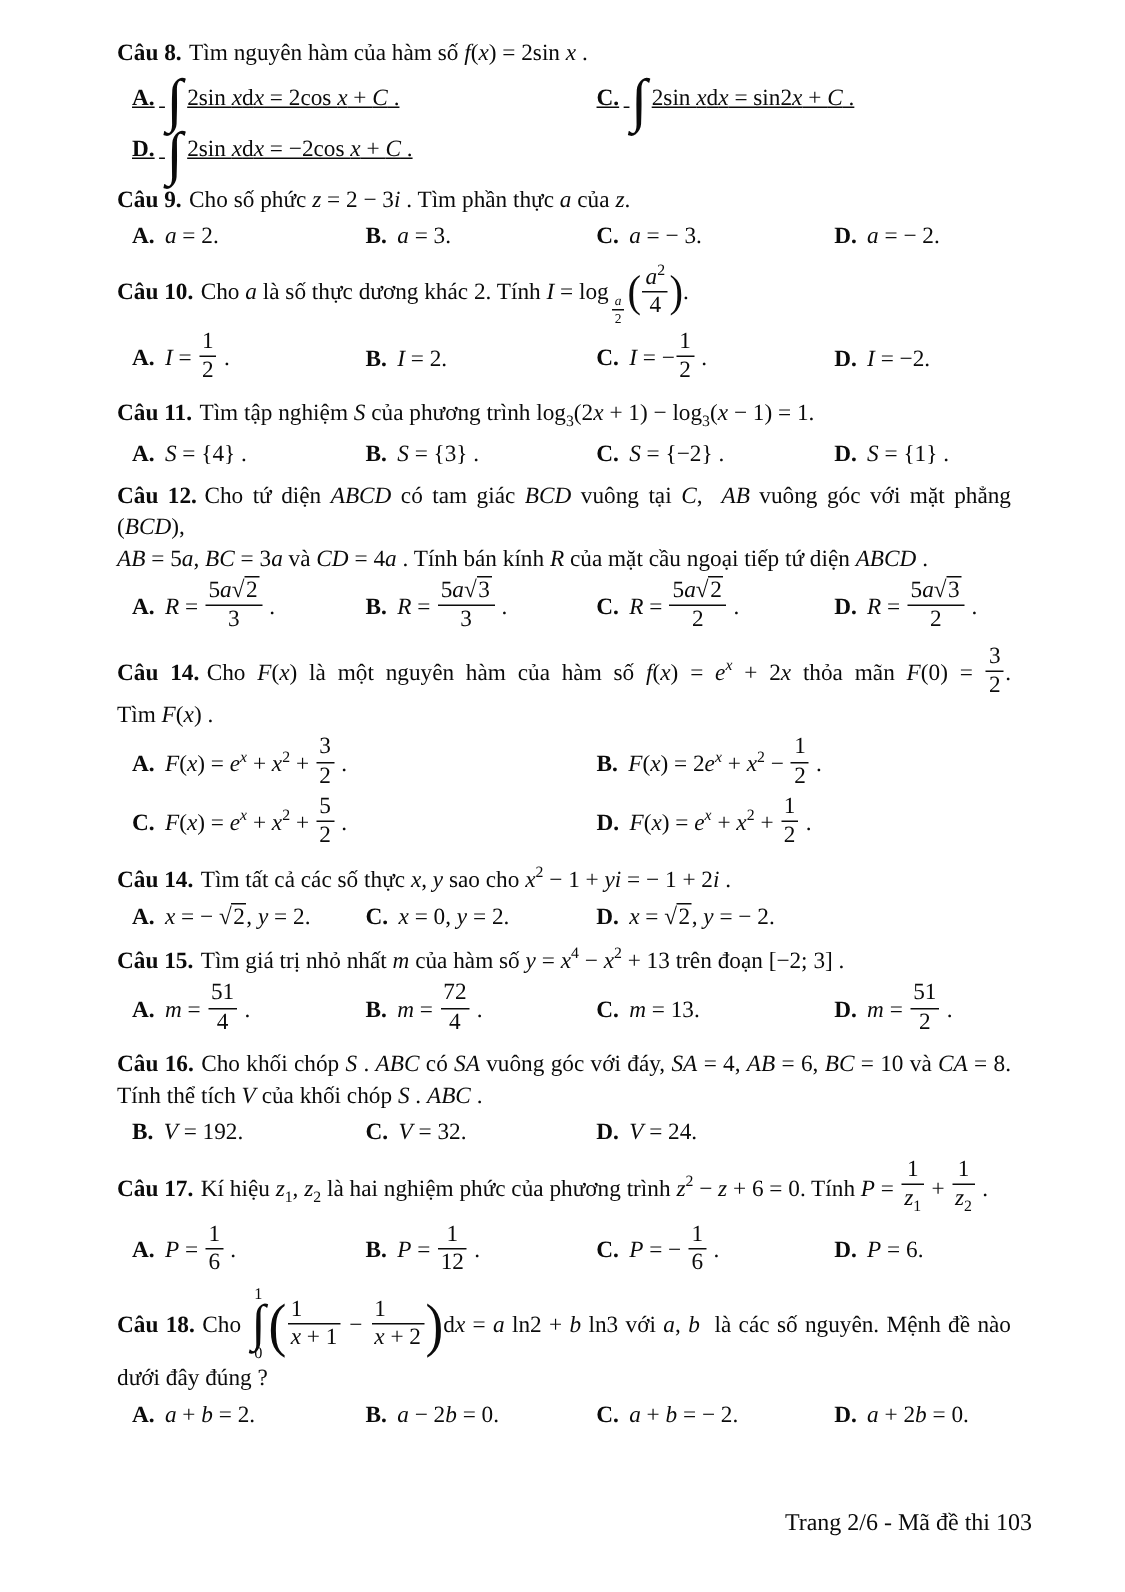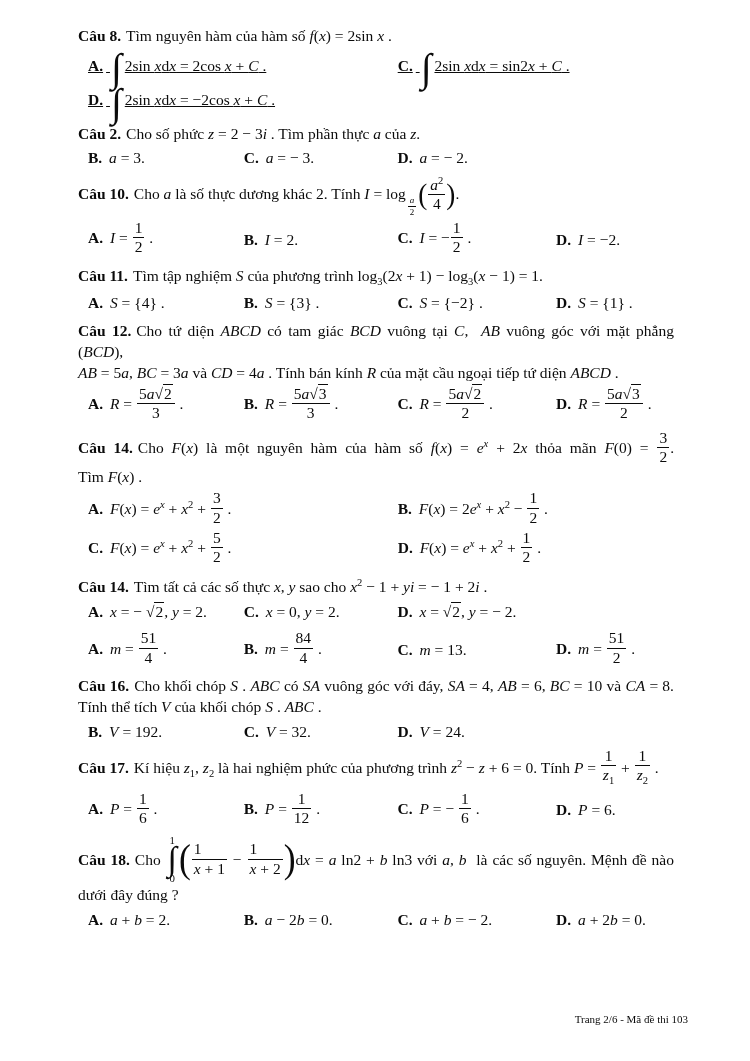--- a/index.html
+++ b/index.html
@@ -54,39 +54,40 @@
   .bp2{display:inline-block;font-size:1.75em;line-height:0;vertical-align:middle;font-weight:300;transform:translateY(-2px) scaleY(1.1);}
   
   .sr{white-space:nowrap;}
   .sb{border-top:1.1px solid #0b0b0b;padding:0 1px;}
   
   .lsub{display:inline-block;vertical-align:-1.05em;font-size:0.58em;margin:0 1px;}
   .lsub .f{transform:none;}
   .footer{
     position:absolute;
     right:62px;bottom:36px;
-    font-size:11px;
+    font-size:16px;
   }
 </style>
 </head>
 <body>
 
 <div class="sheet">
   <div id="questions">
       <div class="question q8">
         <div class="stem"><span class="qlabel">Câu 8.</span><span>Tìm nguyên hàm của hàm số <i>f</i>(<i>x</i>) = 2sin <i>x</i> .</span></div>
         <div class="opts cols2">
           <div class="opt"><span class="oletter">A.</span><span> <span class="int">∫</span>2sin <i>x</i>d<i>x</i> = 2cos <i>x</i> + <i>C</i> .</span></div>
           <div class="opt"><span class="oletter">C.</span><span> <span class="int">∫</span>2sin <i>x</i>d<i>x</i> = sin2<i>x</i> + <i>C</i> .</span></div>
           <div class="opt"><span class="oletter">D.</span><span> <span class="int">∫</span>2sin <i>x</i>d<i>x</i> = −2cos <i>x</i> + <i>C</i> .</span></div>
         </div>
       </div>
       <div class="question q9">
-        <div class="stem"><span class="qlabel">Câu 2.</span><span>Cho số phức <i>z</i> = 2 − 3<i>i</i> . Tìm phần thực <i>a</i> của <i>z</i>.</span></div>
+        <div class="stem"><span class="qlabel">Câu 9.</span><span>Cho số phức <i>z</i> = 2 − 3<i>i</i> . Tìm phần thực <i>a</i> của <i>z</i>.</span></div>
         <div class="opts cols4">
+          <div class="opt"><span class="oletter">A.</span><span> <i>a</i> = 2.</span></div>
           <div class="opt"><span class="oletter">B.</span><span> <i>a</i> = 3.</span></div>
           <div class="opt"><span class="oletter">C.</span><span> <i>a</i> = − 3.</span></div>
           <div class="opt"><span class="oletter">D.</span><span> <i>a</i> = − 2.</span></div>
         </div>
       </div>
       <div class="question q10">
         <div class="stem"><span class="qlabel">Câu 10.</span><span>Cho <i>a</i> là số thực dương khác 2. Tính <i>I</i> = log<span class="lsub"><span class="f"><span class="n"><i>a</i></span><span class="d">2</span></span></span><span class="bp2">(</span><span class="f"><span class="n"><i>a</i><sup>2</sup></span><span class="d">4</span></span><span class="bp2">)</span>.</span></div>
         <div class="opts cols4">
           <div class="opt"><span class="oletter">A.</span><span> <i>I</i> = <span class="f"><span class="n">1</span><span class="d">2</span></span> .</span></div>
           <div class="opt"><span class="oletter">B.</span><span> <i>I</i> = 2.</span></div>
@@ -125,23 +126,24 @@
       </div>
       <div class="question q14">
         <div class="stem"><span class="qlabel">Câu 14.</span><span>Tìm tất cả các số thực <i>x</i>, <i>y</i> sao cho <i>x</i><sup>2</sup> − 1 + <i>yi</i> = − 1 + 2<i>i</i> .</span></div>
         <div class="opts cols4">
           <div class="opt"><span class="oletter">A.</span><span> <i>x</i> = − <span class="sr">√<span class="sb">2</span></span>, <i>y</i> = 2.</span></div>
           <div class="opt"><span class="oletter">C.</span><span> <i>x</i> = 0, <i>y</i> = 2.</span></div>
           <div class="opt"><span class="oletter">D.</span><span> <i>x</i> = <span class="sr">√<span class="sb">2</span></span>, <i>y</i> = − 2.</span></div>
         </div>
       </div>
       <div class="question q15">
+        <div class="stem"><span class="qlabel">Câu 15.</span><span>Tìm giá trị nhỏ nhất <i>m</i> của hàm số <i>y</i> = <i>x</i><sup>4</sup> − <i>x</i><sup>2</sup> + 13 trên đoạn [−2; 3] .</span></div>
         <div class="opts cols4">
           <div class="opt"><span class="oletter">A.</span><span> <i>m</i> = <span class="f"><span class="n">51</span><span class="d">4</span></span> .</span></div>
-          <div class="opt"><span class="oletter">B.</span><span> <i>m</i> = <span class="f"><span class="n">84</span><span class="d">4</span></span> .</span></div>
+          <div class="opt"><span class="oletter">B.</span><span> <i>m</i> = <span class="f"><span class="n">72</span><span class="d">4</span></span> .</span></div>
           <div class="opt"><span class="oletter">C.</span><span> <i>m</i> = 13.</span></div>
           <div class="opt"><span class="oletter">D.</span><span> <i>m</i> = <span class="f"><span class="n">51</span><span class="d">2</span></span> .</span></div>
         </div>
       </div>
       <div class="question q16">
         <div class="stem fill"><span class="qlabel">Câu 16.</span><span>Cho khối chóp <i>S</i> . <i>ABC</i> có <i>SA</i> vuông góc với đáy, <i>SA</i> = 4, <i>AB</i> = 6, <i>BC</i> = 10 và <i>CA</i> = 8.</span></div>
         <div class="stem"><span>Tính thể tích <i>V</i> của khối chóp <i>S</i> . <i>ABC</i> .</span></div>
         <div class="opts cols4">
           <div class="opt"><span class="oletter">B.</span><span> <i>V</i> = 192.</span></div>
           <div class="opt"><span class="oletter">C.</span><span> <i>V</i> = 32.</span></div>

